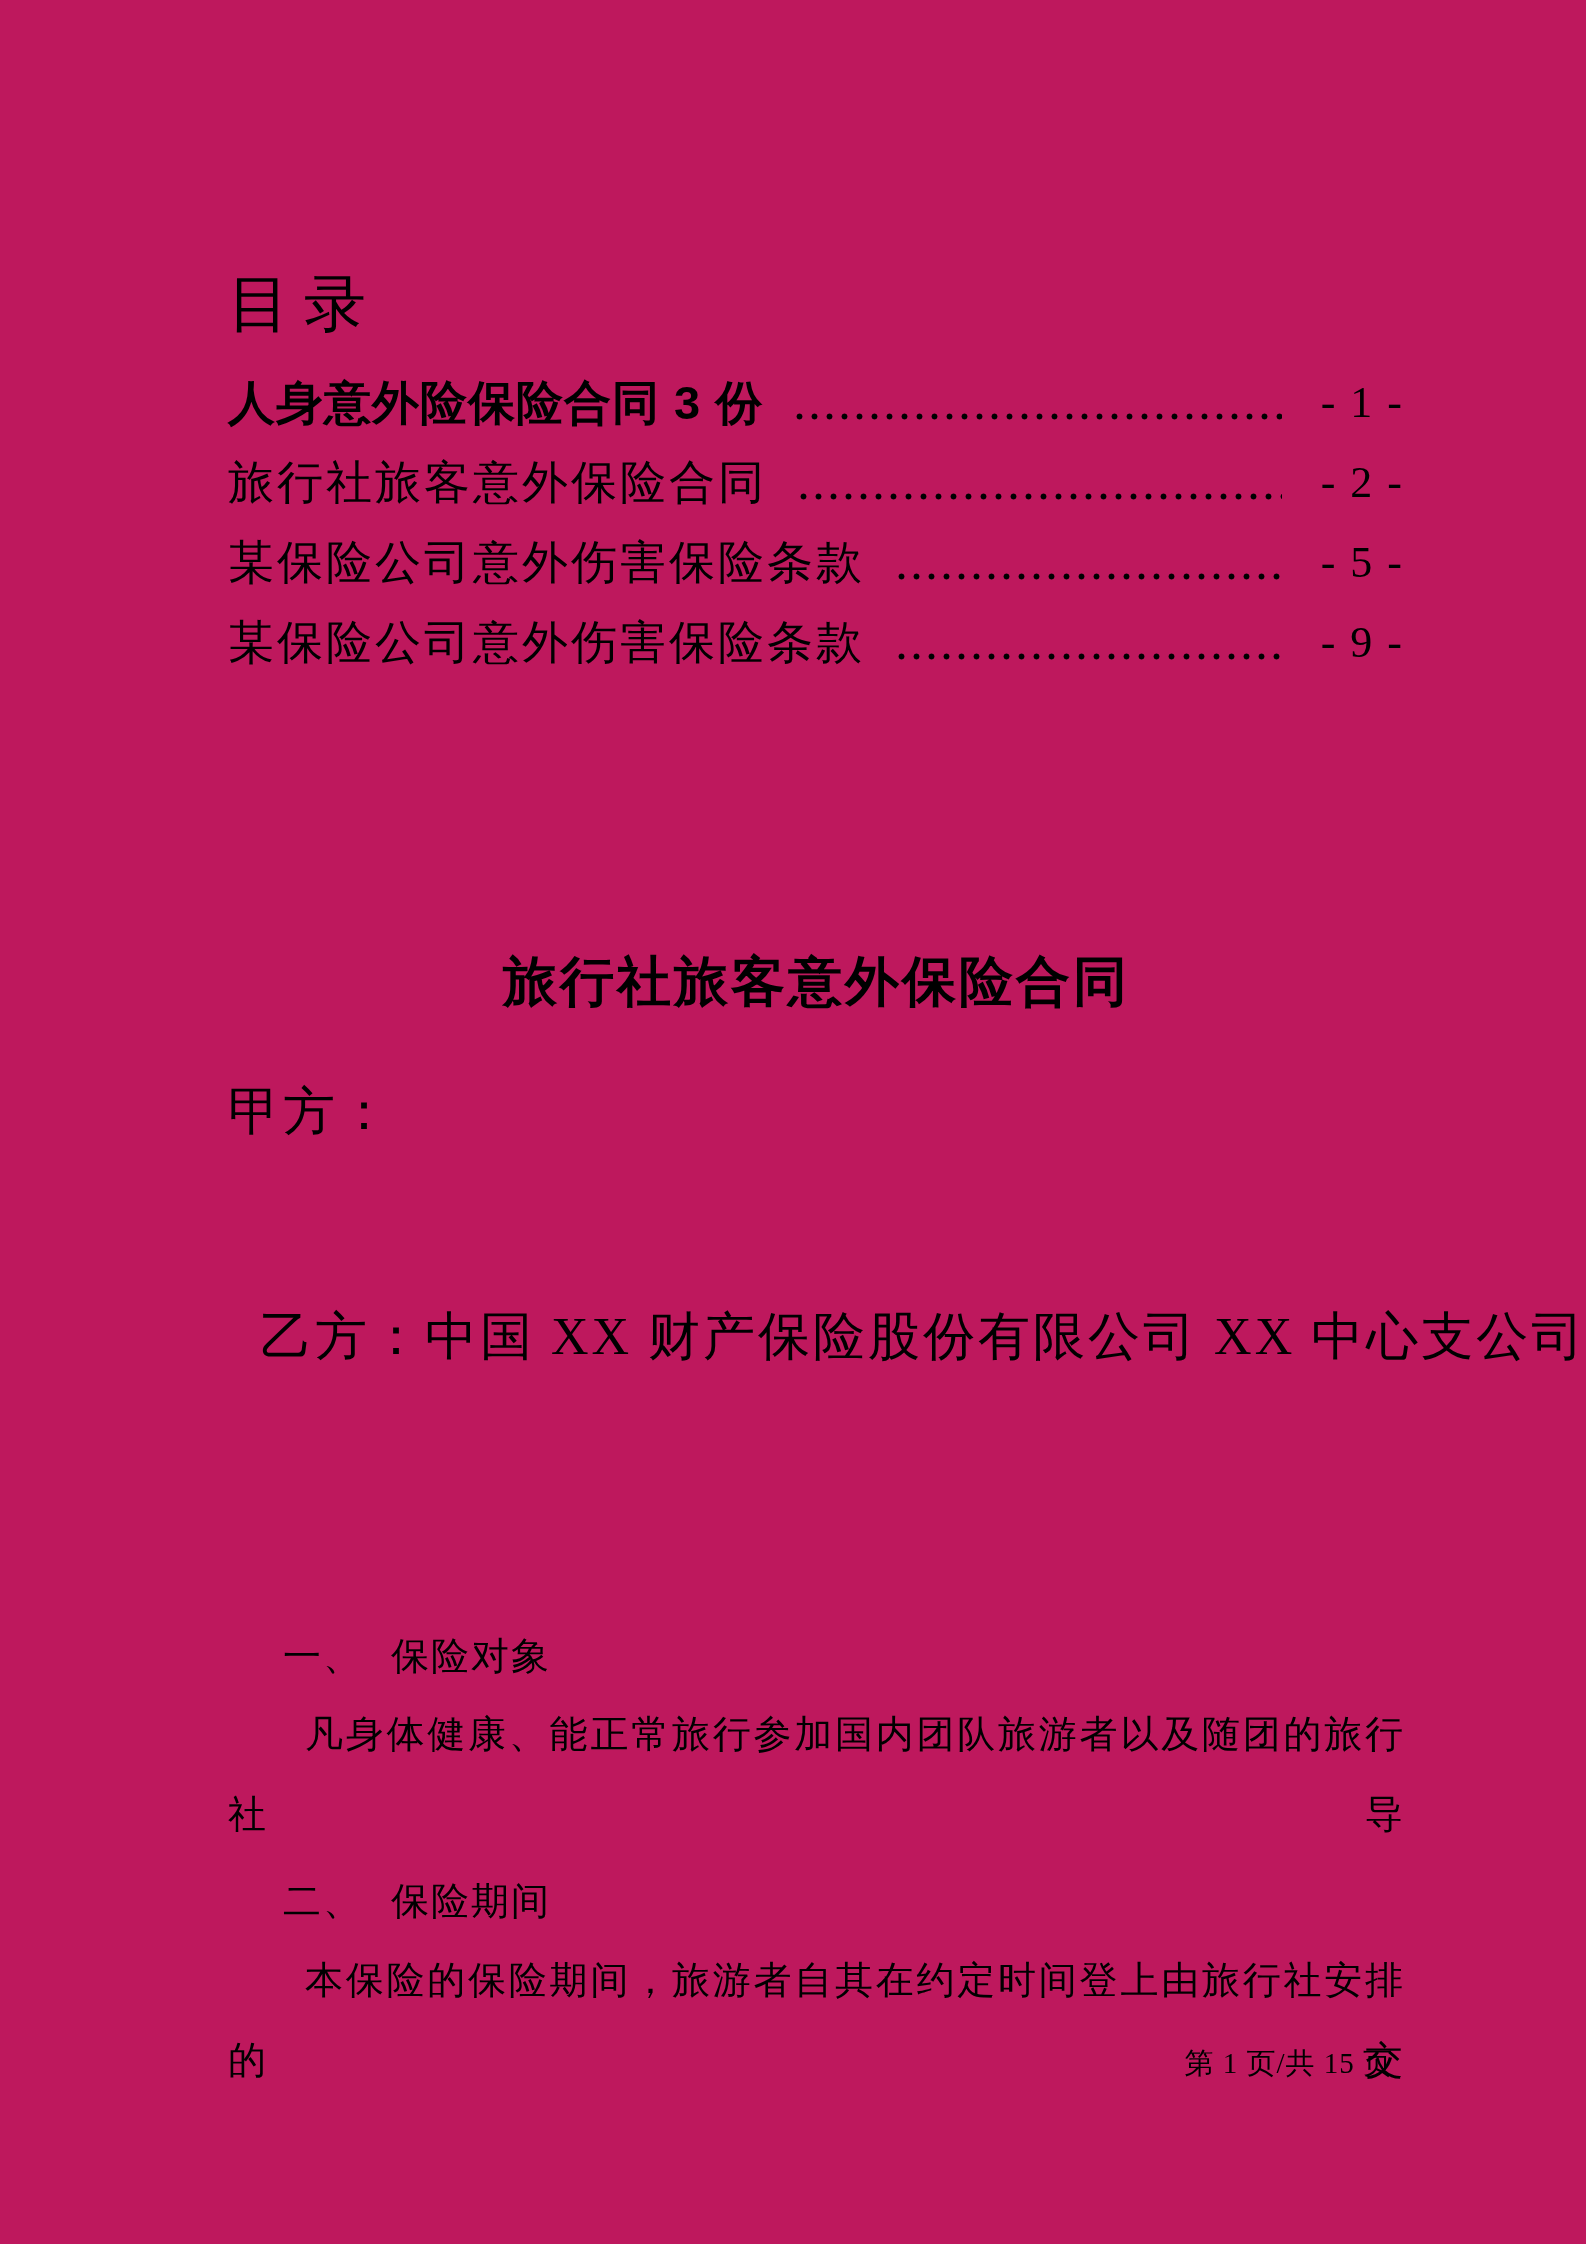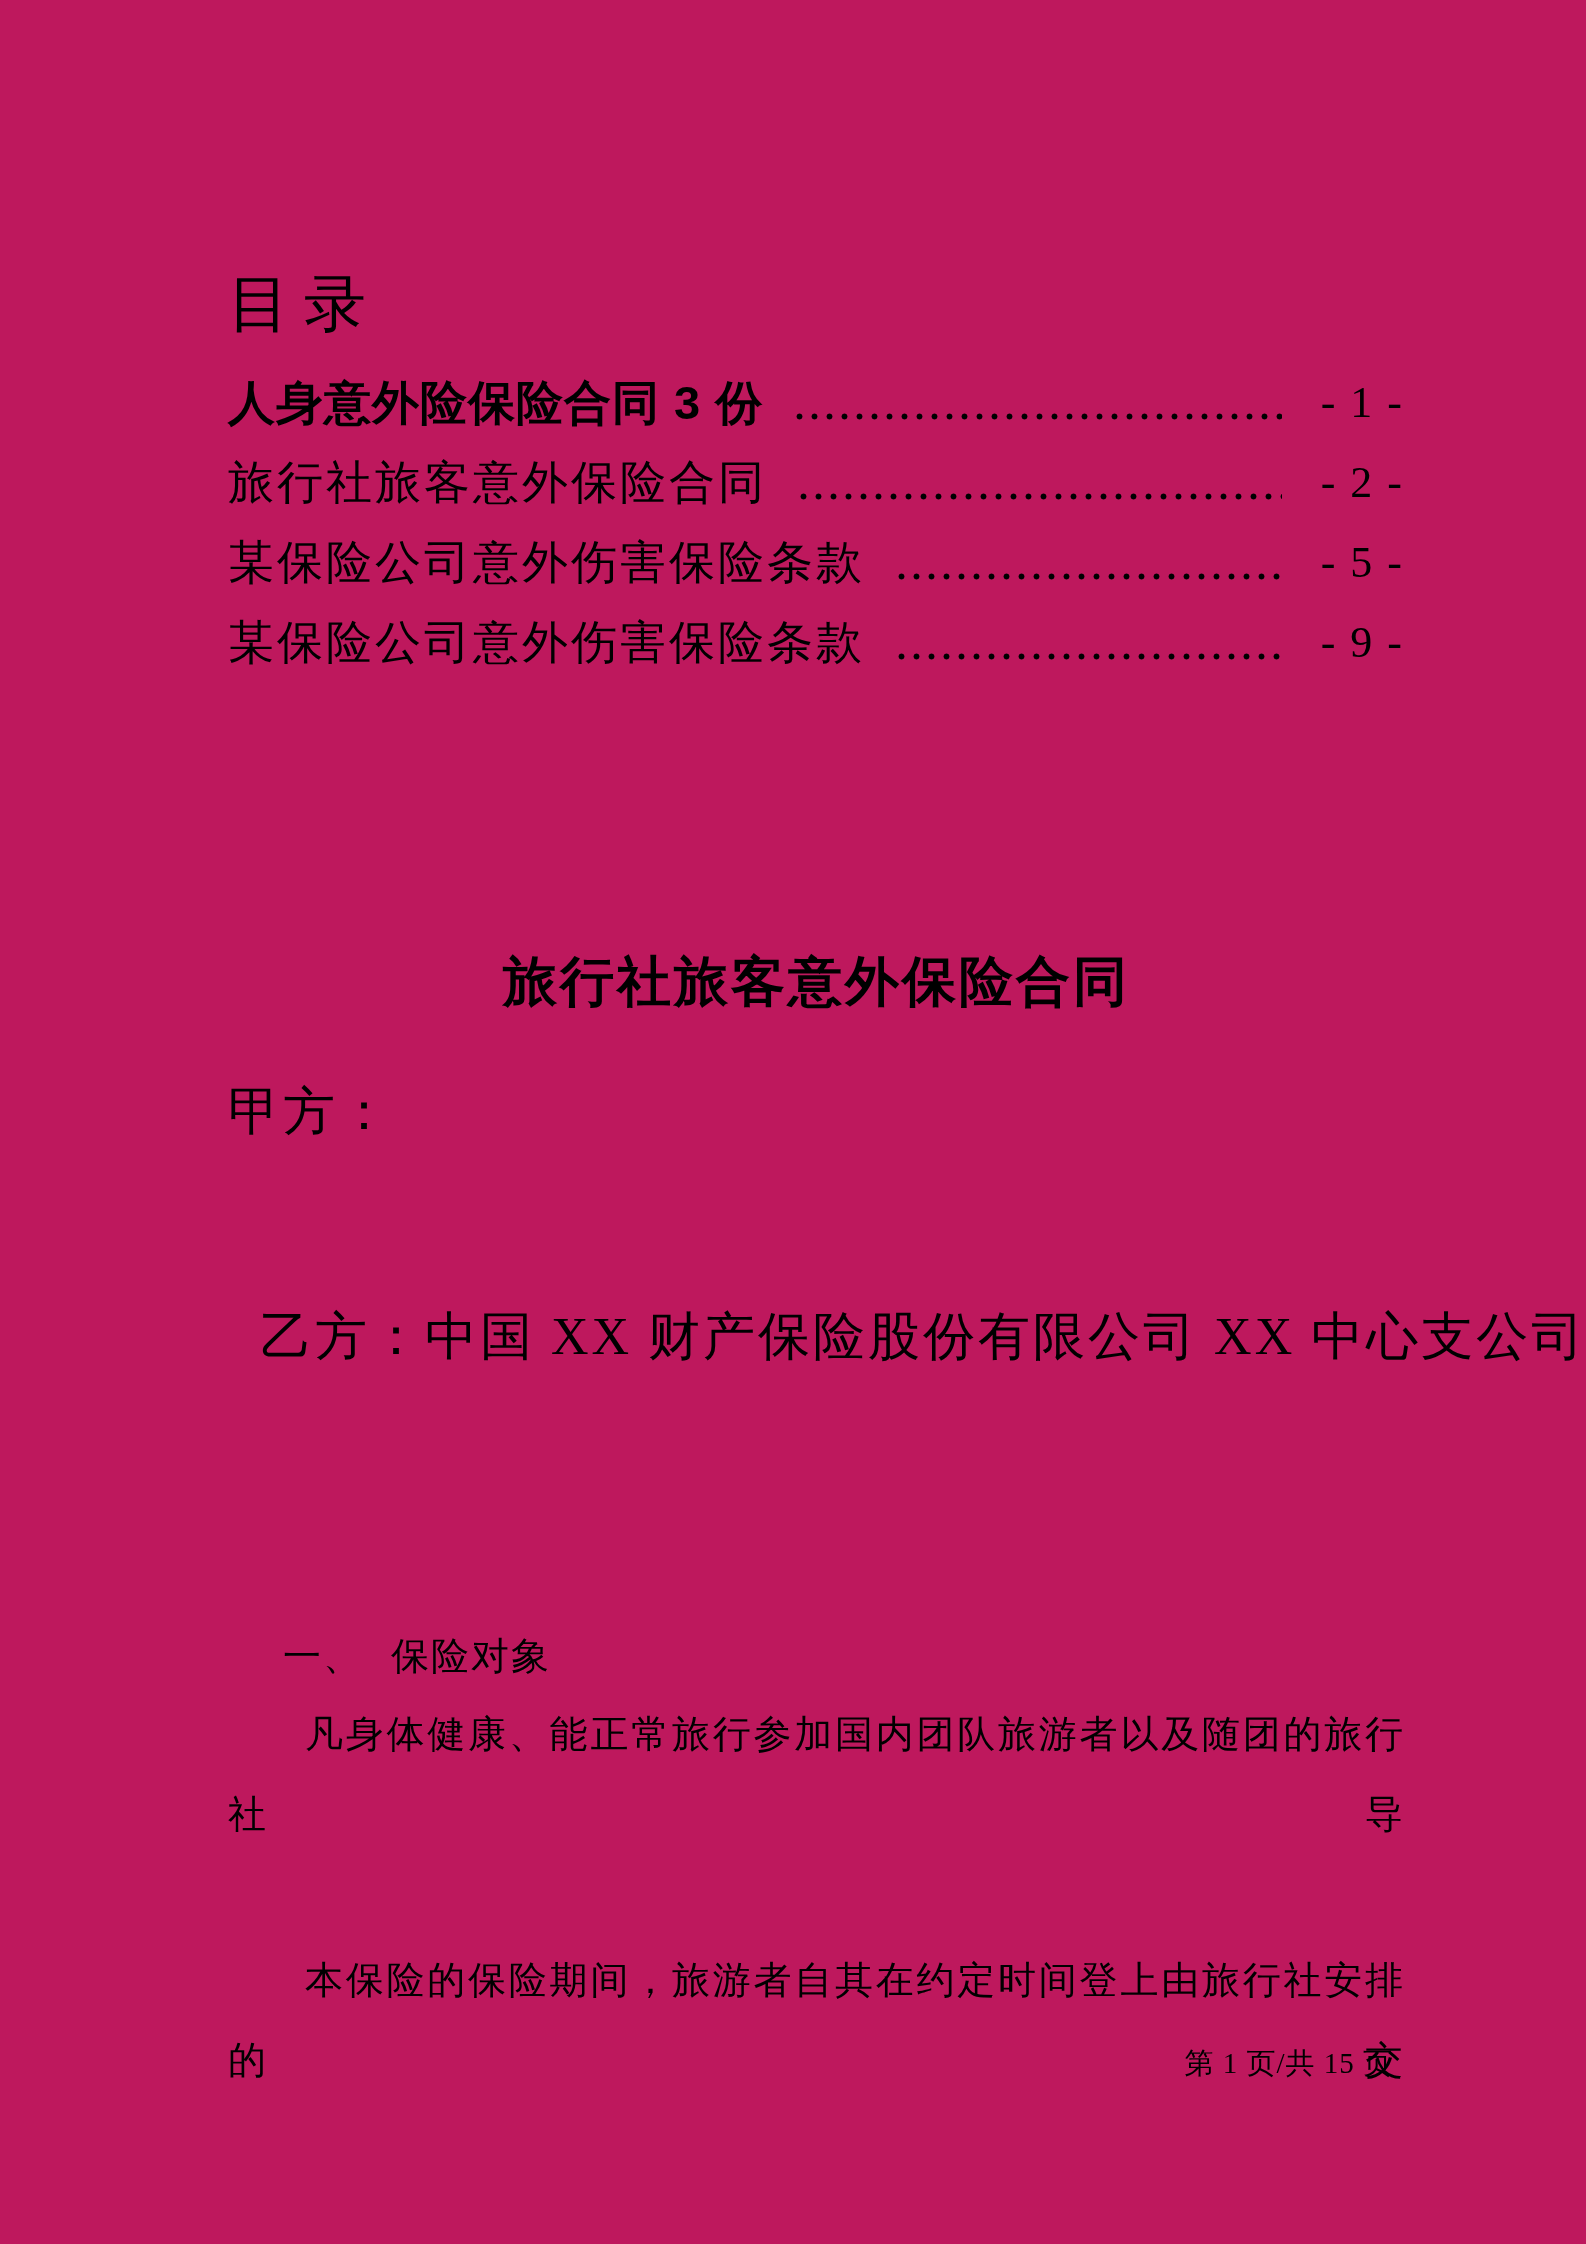--- a/index.html
+++ b/index.html
@@ -180,20 +180,23 @@
 
 
   <div class="sec-head sec-head-1">
     <span>一、</span><span class="sec-title">保险对象</span>
   </div>
 
   <div class="para para-sec1">
       <div class="doc-line justify indent">凡身体健康、能正常旅行参加国内团队旅游者以及随团的旅行社导</div>
     </div>
 
+  <div class="sec-head sec-head-2">
+    <span>二、</span><span class="sec-title">保险期间</span>
+  </div>
 
   <div class="para para-sec2">
       <div class="doc-line justify indent">本保险的保险期间，旅游者自其在约定时间登上由旅行社安排的交</div>
     </div>
 
   <div class="footer">第 1 页/共 15 页</div>
 
 </div>
 
 </body></html>

